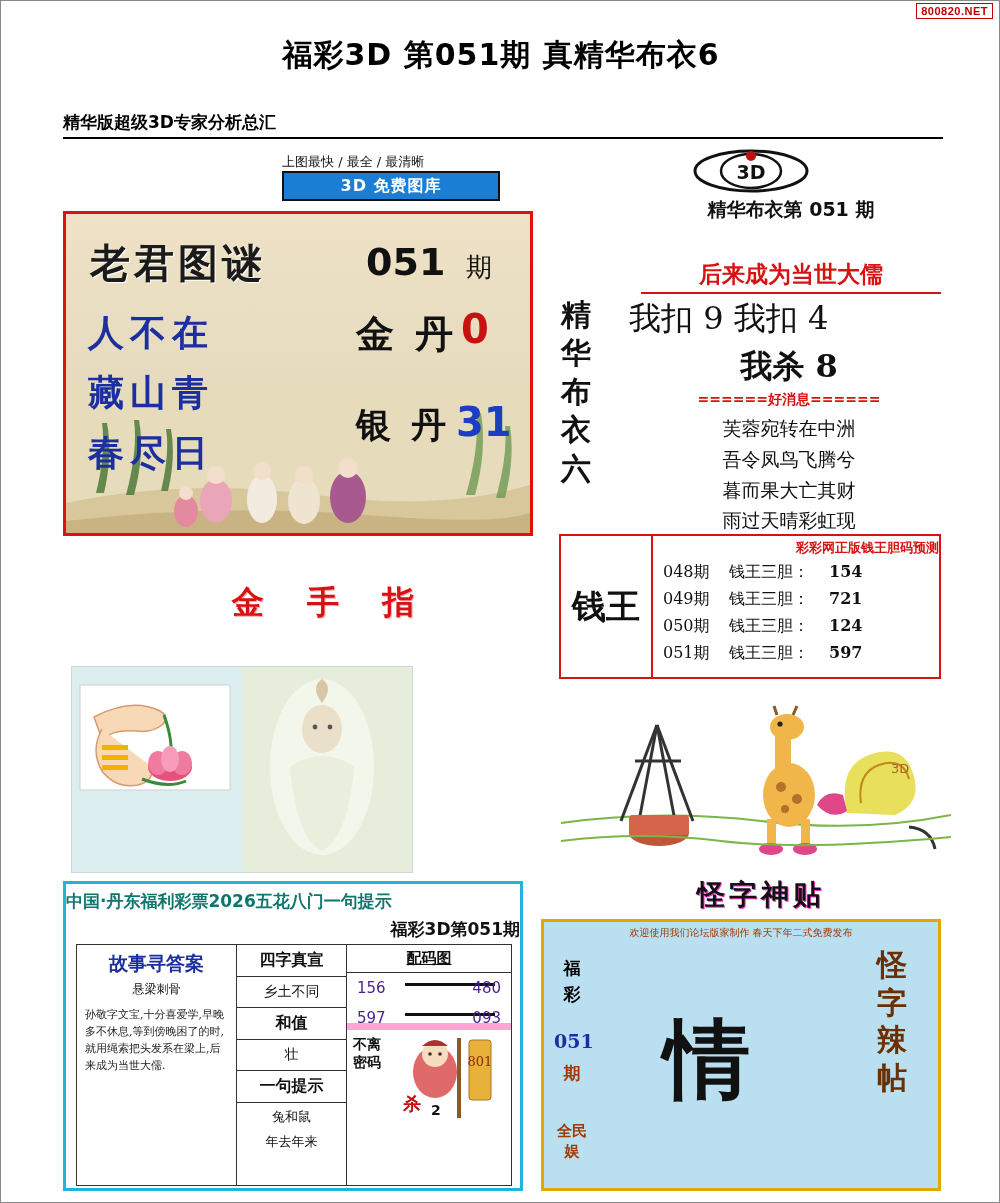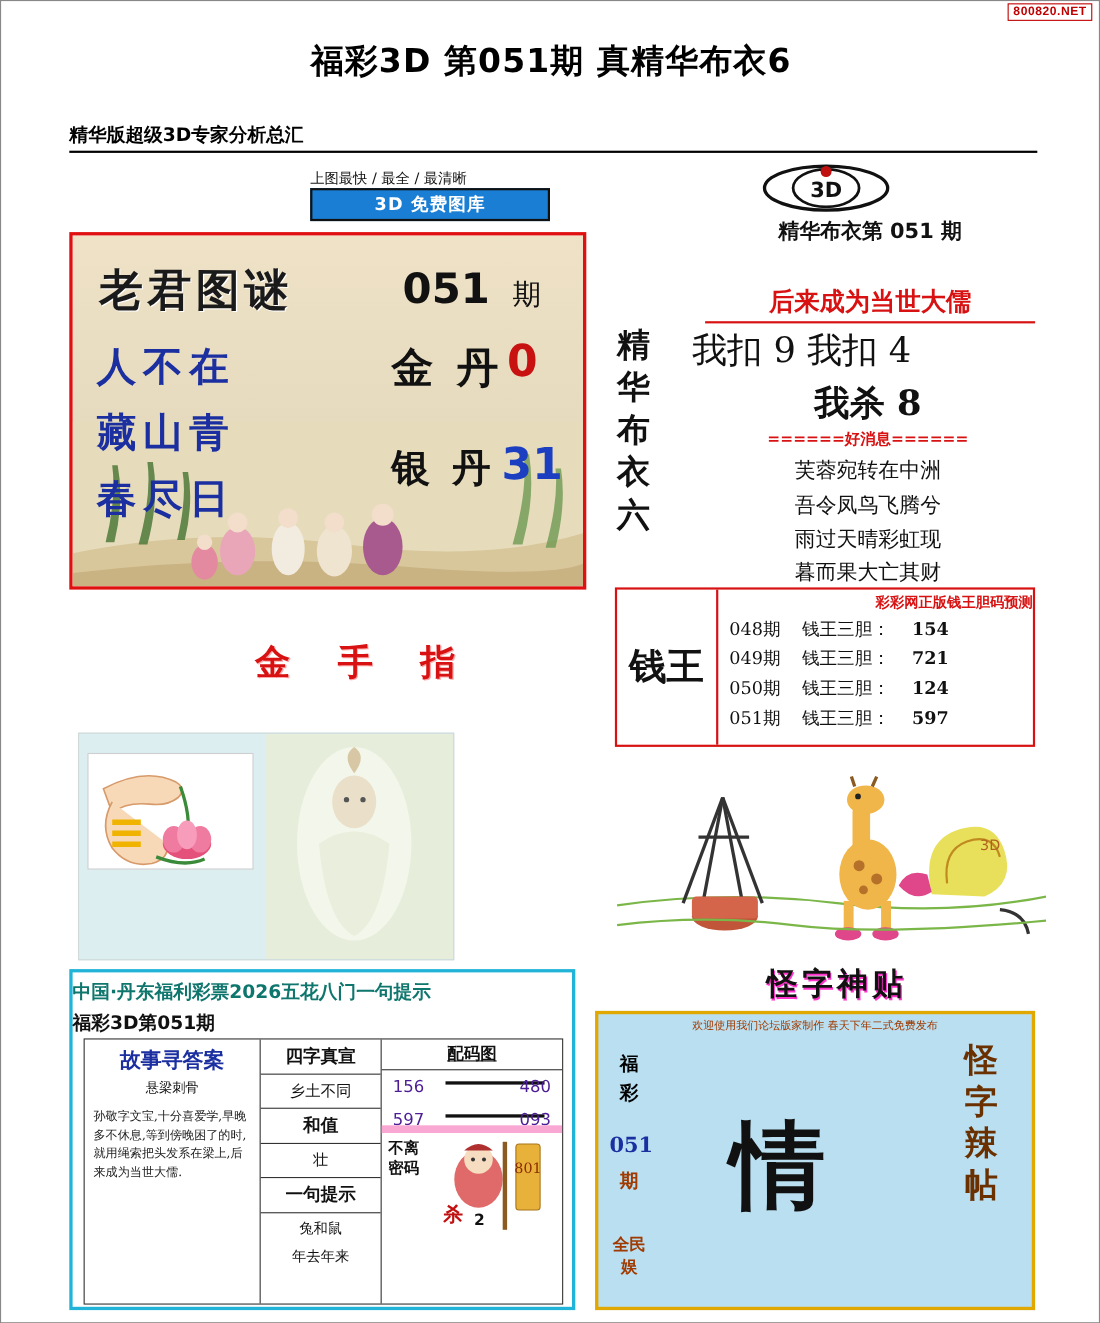--- a/index.html
+++ b/index.html
@@ -33,21 +33,21 @@
   .lj-yinv{position:absolute;top:185px;left:390px;font-size:40px;font-weight:bold;color:#1b3fc0;font-family:"DejaVu Sans",sans-serif;}
   .lj-fig{position:absolute;bottom:0;left:0;width:470px;height:150px;}
 
   .jinshou{position:absolute;top:580px;left:150px;width:360px;text-align:center;font-size:32px;font-weight:bold;color:#d81212;
     font-family:"DejaVu Serif",serif;letter-spacing:16px;text-shadow:1px 1px 0 #faa;}
   .hand-img{position:absolute;top:665px;left:70px;width:340px;height:205px;background:#d9eef0;border:1px solid #cfd8d8;overflow:hidden;}
 
   
   .dd-card{position:absolute;top:880px;left:62px;width:460px;height:310px;background:#fff;border:3px solid #22b4d8;box-sizing:border-box;}
   .dd-head{position:absolute;top:6px;left:0;width:100%;font-size:17px;font-weight:bold;color:#0f766e;font-family:"DejaVu Sans",sans-serif;}
-  .dd-sub{position:absolute;top:34px;left:0;width:100%;text-align:left;font-size:17px;font-weight:bold;color:#111;font-family:"DejaVu Sans",sans-serif;}
+  .dd-sub{position:absolute;top:34px;left:0;width:100%;text-align:right;font-size:17px;font-weight:bold;color:#111;font-family:"DejaVu Sans",sans-serif;}
   .dd-grid{position:absolute;top:60px;left:10px;width:436px;height:242px;border:1px solid #333;box-sizing:border-box;display:flex;}
   .dd-c1{width:160px;border-right:1px solid #333;box-sizing:border-box;position:relative;}
   .dd-c2{width:110px;border-right:1px solid #333;box-sizing:border-box;position:relative;}
   .dd-c3{flex:1;position:relative;}
   .dd-t1{text-align:center;font-size:19px;font-weight:bold;color:#1b2fa0;margin-top:6px;font-family:"DejaVu Serif",serif;}
   .dd-t1s{text-align:center;font-size:12px;color:#111;margin-top:4px;font-family:"DejaVu Serif",serif;}
   .dd-body{margin:8px 8px 0 8px;font-size:11px;line-height:1.55;color:#222;font-family:"DejaVu Serif",serif;}
   .dd-t2{text-align:center;font-size:16px;font-weight:bold;color:#111;padding:5px 0;border-bottom:1px solid #333;font-family:"DejaVu Serif",serif;}
   .dd-t2v{text-align:center;font-size:14px;color:#111;padding:6px 0;border-bottom:1px solid #333;font-family:"DejaVu Serif",serif;}
   .dd-t4v{text-align:center;font-size:13px;color:#111;padding:5px 0;font-family:"DejaVu Serif",serif;}
@@ -244,22 +244,22 @@
 
   <div class="dahei">后来成为当世大儒</div>
   <div class="kou-line">我扣 9 我扣 4</div>
   <div class="sha-line">
     <span>我杀 8</span>
   </div>
   <div class="haoxiaoxi">======好消息======</div>
   <div class="poem">
     <div>芙蓉宛转在中洲</div>
     <div>吾令凤鸟飞腾兮</div>
+    <div>暮而果大亡其财</div>
     <div>雨过天晴彩虹现</div>
-    <div>暮而果大亡其财</div>
   </div>
 
   <div class="qian-box">
     <div class="qian-left">
       <span>钱王</span>
     </div>
     <div class="qian-right">
       <div class="qian-head">彩彩网正版钱王胆码预测</div>
       <div class="qian-row">
         <span class="q">048期</span>

